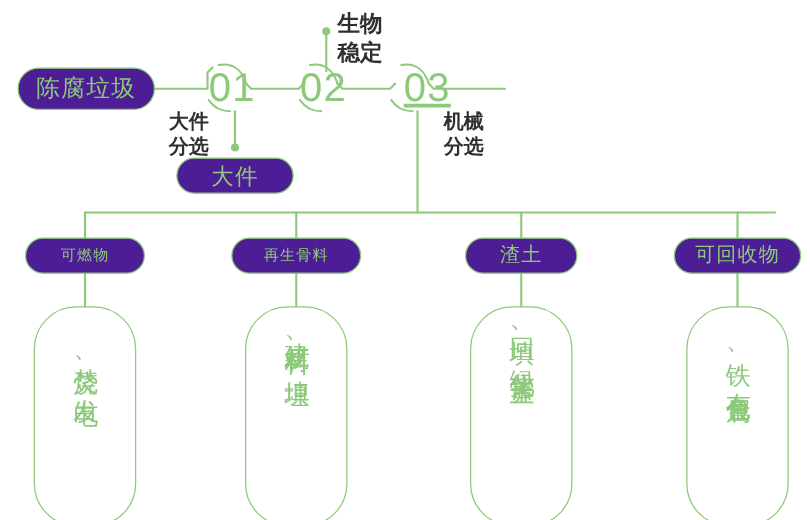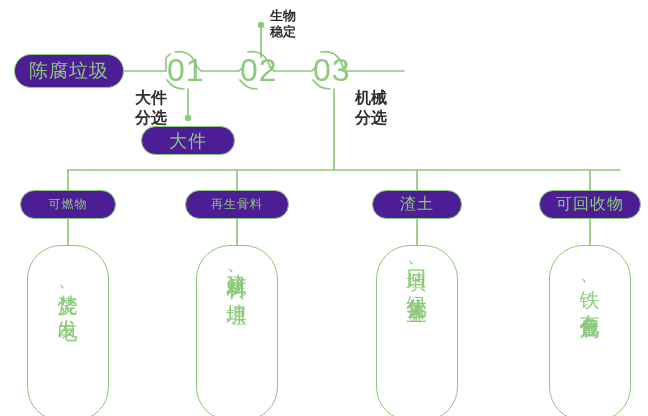--- a/index.html
+++ b/index.html
@@ -119,28 +119,28 @@
       <path d="M590,219 L590,245"></path>
     </g>
   </svg>
 
   <div class="pill" style="left:14px; top:54px; width:110px; height:34px; font-size:19px;">
     <span>陈腐垃圾</span>
   </div>
 
   <div class="stepnum" style="left:167px; top:52px; font-size:32px;">01</div>
   <div class="stepnum" style="left:240px; top:52px; font-size:32px;">02</div>
-  <div class="stepnum" style="left:313px; top:52px; font-size:32px;">03</div>
+  <div class="stepnum" style="left:323px; top:52px; font-size:32px;text-decoration:underline;">03</div>
 
   <div class="anno" style="left:135px; top:88px; font-size:16px; text-align:center;">
     <div>大件</div>
     <div>分选</div>
   </div>
 
-  <div class="anno" style="left:270px; top:8px; font-size:13px; text-align:right;">
+  <div class="anno" style="left:270px; top:8px; font-size:18px; text-align:right;">
     <div>生物</div>
     <div>稳定</div>
   </div>
 
   <div class="anno" style="left:355px; top:88px; font-size:16px; text-align:right;">
     <div>机械</div>
     <div>分选</div>
   </div>
 
   <div class="pill" style="left:141px; top:126px; width:94px; height:29px; font-size:18px;">

